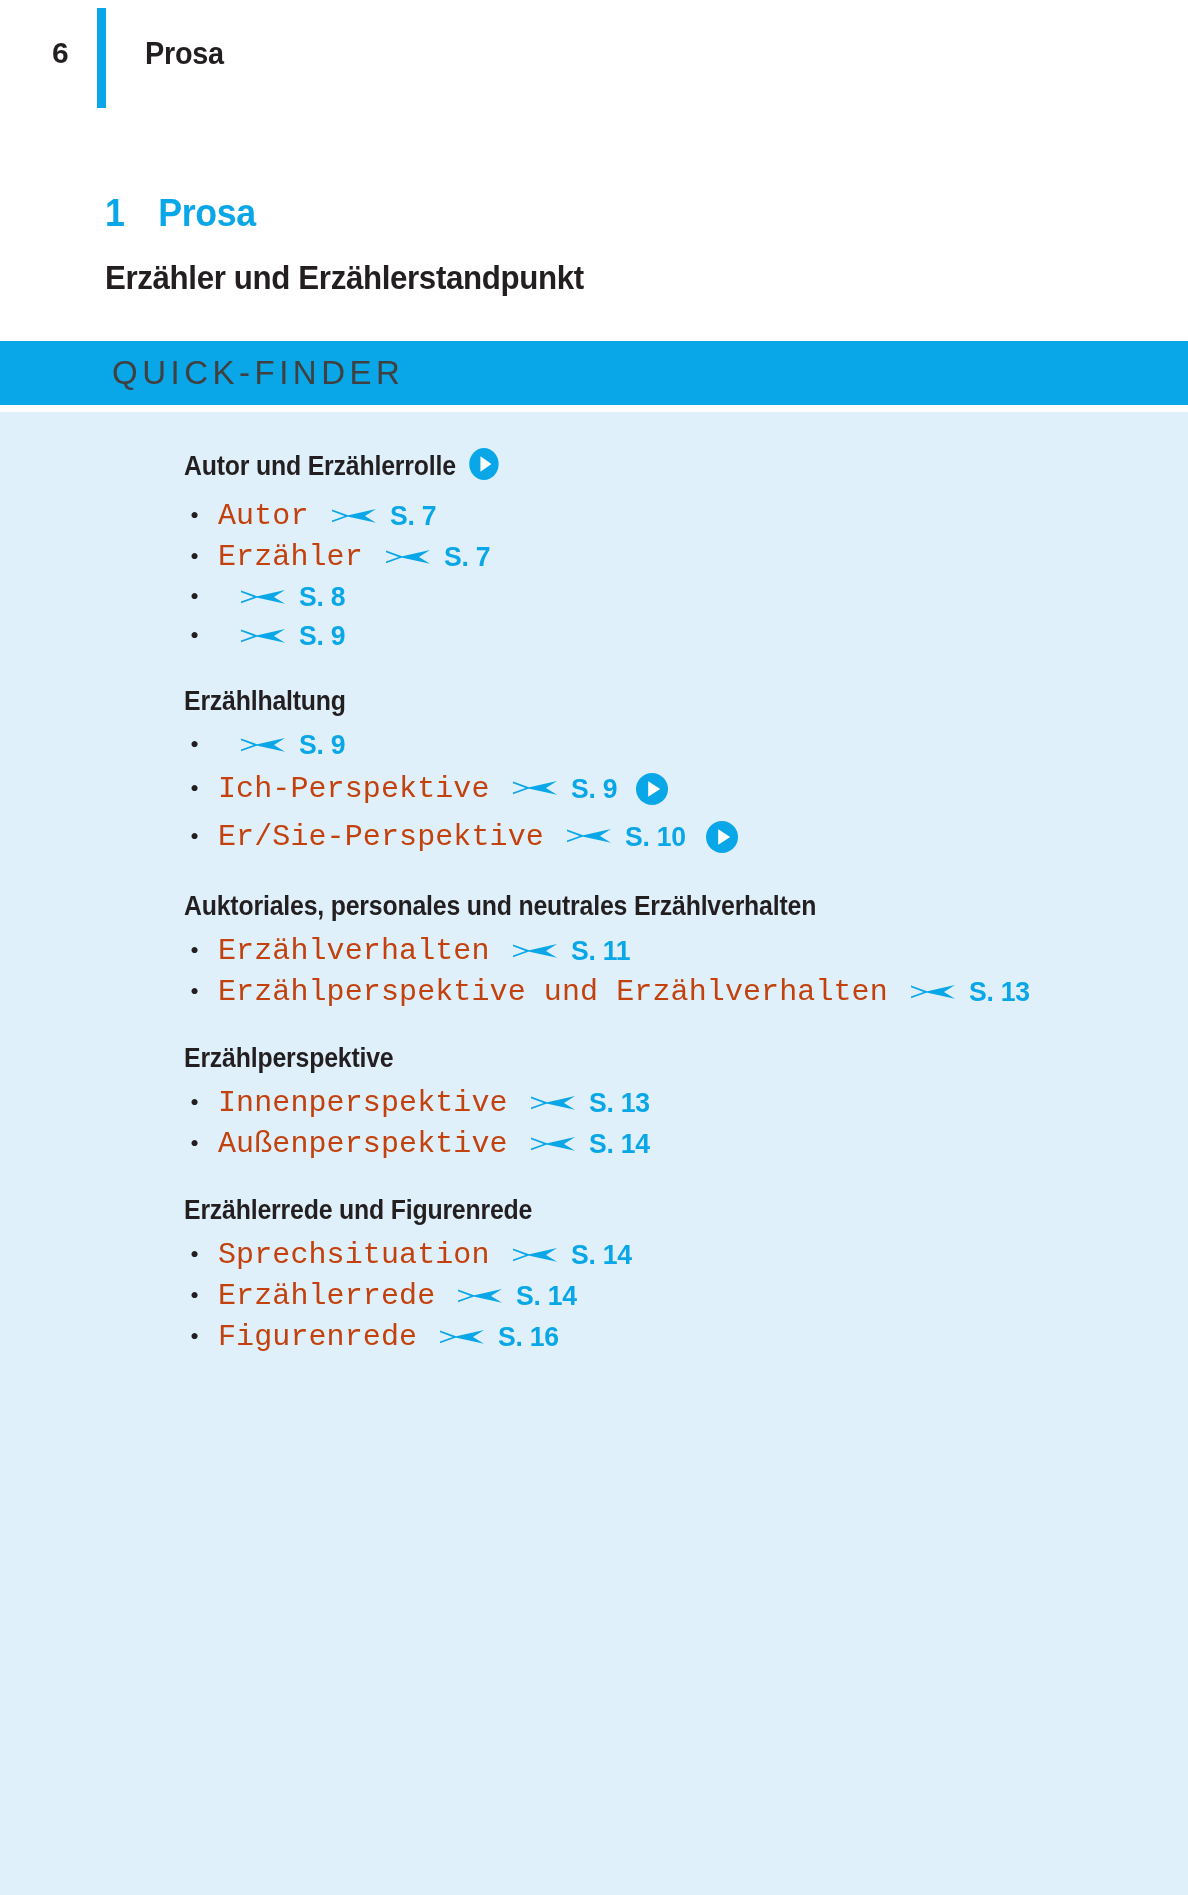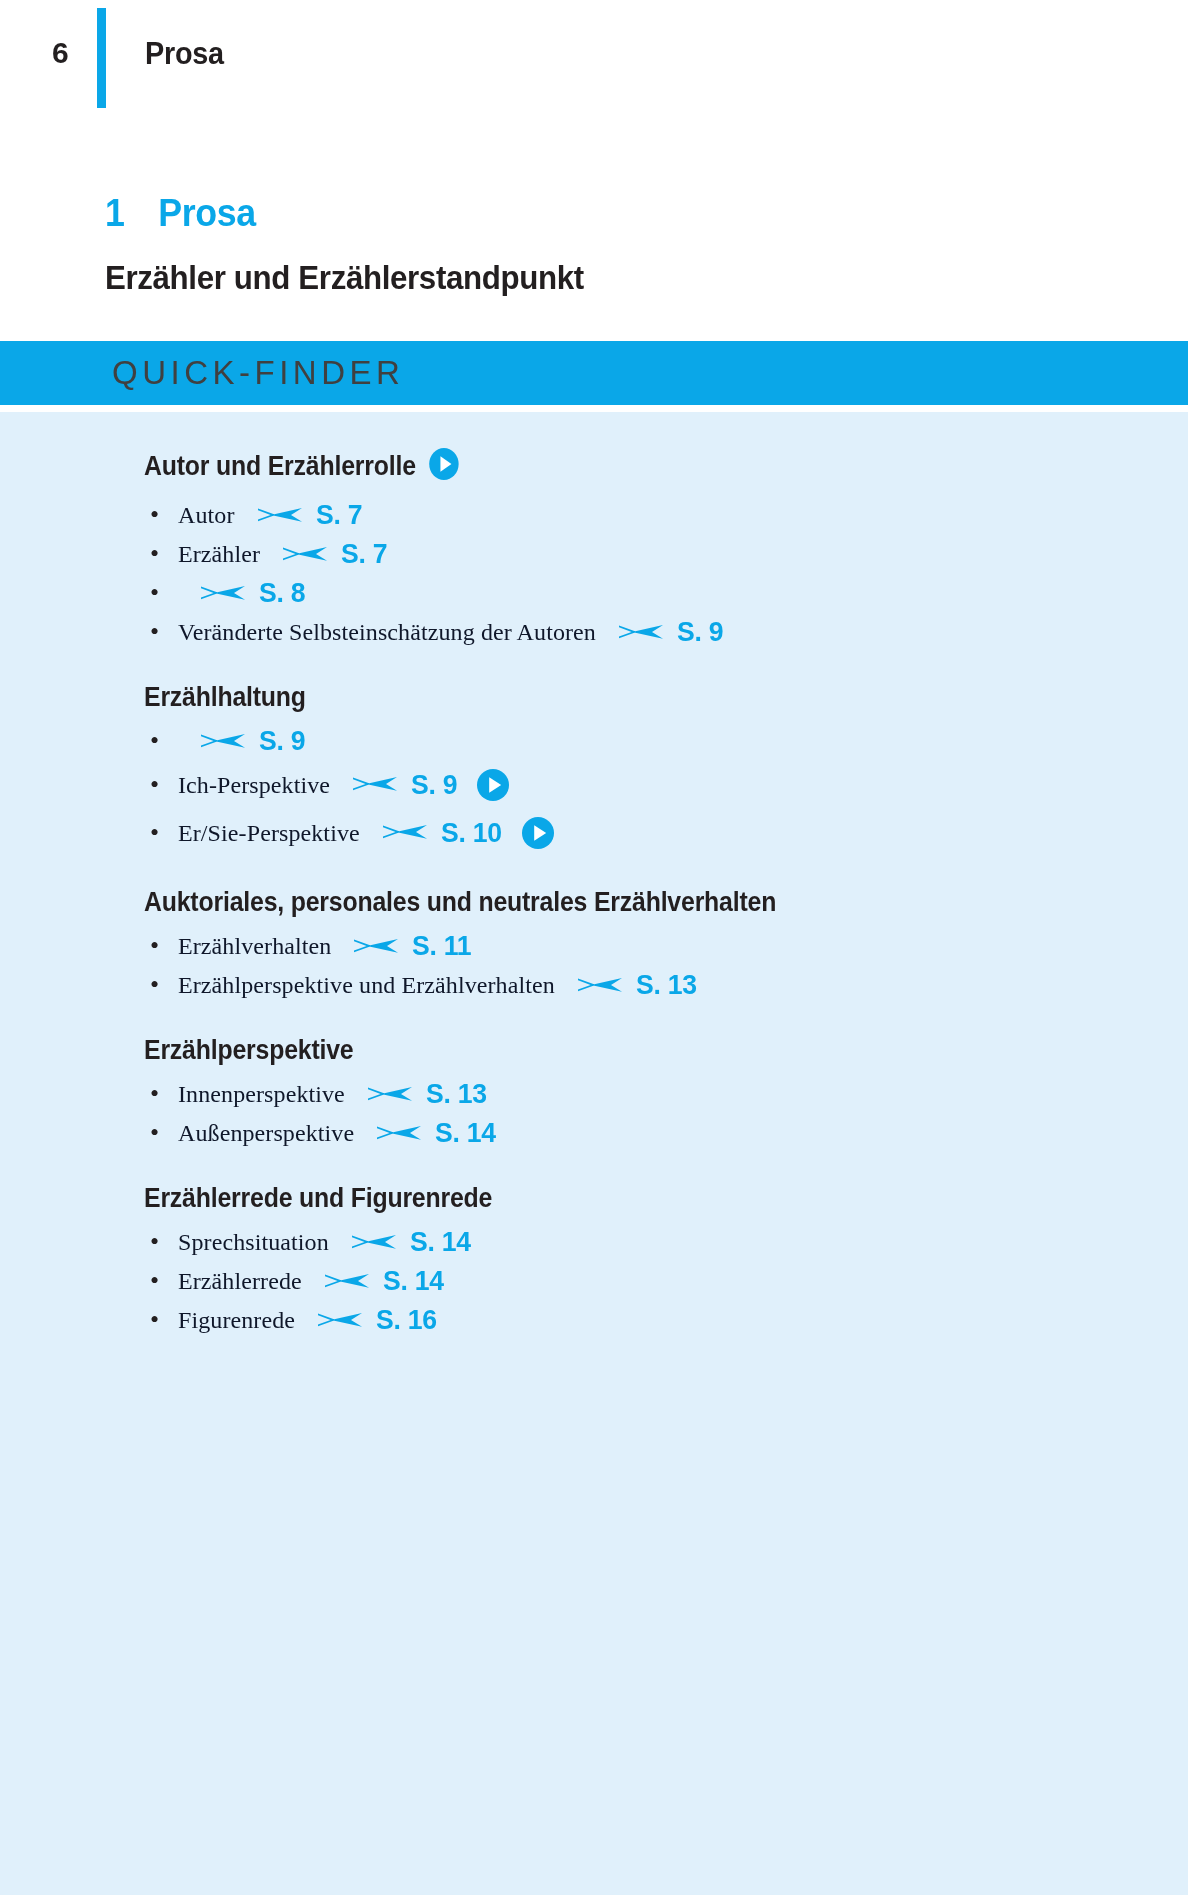--- a/index.html
+++ b/index.html
@@ -91,21 +91,21 @@
   .qf-panel{
     position:absolute;
     left:0; top:412px;
     width:1188px;
     height:1483px;
     background:#e0f0fb;
     padding-top:34px;
     box-sizing:border-box;
   }
 
-  .group{ margin-bottom:30px; }
+  .group{ margin-bottom:30px;padding-left:40px; }
   .group:last-child{ margin-bottom:16px; }
 
   .group-head{
     margin-left:144px;
     color:#231f20;
     font-weight:bold;
     font-size:27px;
     letter-spacing:-0.2px;
     transform:scaleX(0.92);
     transform-origin:left center;
@@ -124,23 +124,23 @@
     padding:5px 0 6px 0;
   }
   .bullet{
     color:#231f20;
     font-family:"Liberation Serif", serif;
     font-size:26px;
     width:28px;
     display:inline-block;
   }
   .item-label{
-    font-family:Liberation Serif, serif;
-    font-size:24px;
-    color:#0f172a;
+    font-family:Liberation Mono, monospace;
+    font-size:30px;
+    color:#c2410c;
     letter-spacing:0.1px;
   }
   .arrow{
     display:inline-block;
     margin:0 13px 0 22px;
     flex:0 0 auto;
     position:relative;
     top:1px;
   }
   .pageref{
@@ -208,21 +208,20 @@
       </div>
       <div class="item">
         <span class="bullet">•</span>
         <span class="arrow"><svg width="46" height="22" viewBox="0 0 46 22">
             <path d="M1 4.5 L17 10.2 L17 11.6 L1 17.2 L1 15.4 L13.6 10.9 L1 6.3 Z M14 10.9 L45 4.0 L34 10.9 L45 17.8 Z" fill="#0aa7e8"></path>
           </svg></span>
         <span class="pageref">S. 8</span>
       </div>
       <div class="item">
         <span class="bullet">•</span>
-        <span class="item-label">Veränderte Selbsteinschätzung der Autoren</span>
         <span class="arrow"><svg width="46" height="22" viewBox="0 0 46 22">
             <path d="M1 4.5 L17 10.2 L17 11.6 L1 17.2 L1 15.4 L13.6 10.9 L1 6.3 Z M14 10.9 L45 4.0 L34 10.9 L45 17.8 Z" fill="#0aa7e8"></path>
           </svg></span>
         <span class="pageref">S. 9</span>
       </div>
     </div>
     <div class="group">
       <div class="group-head">
         <span>Erzählhaltung</span>
       </div>

